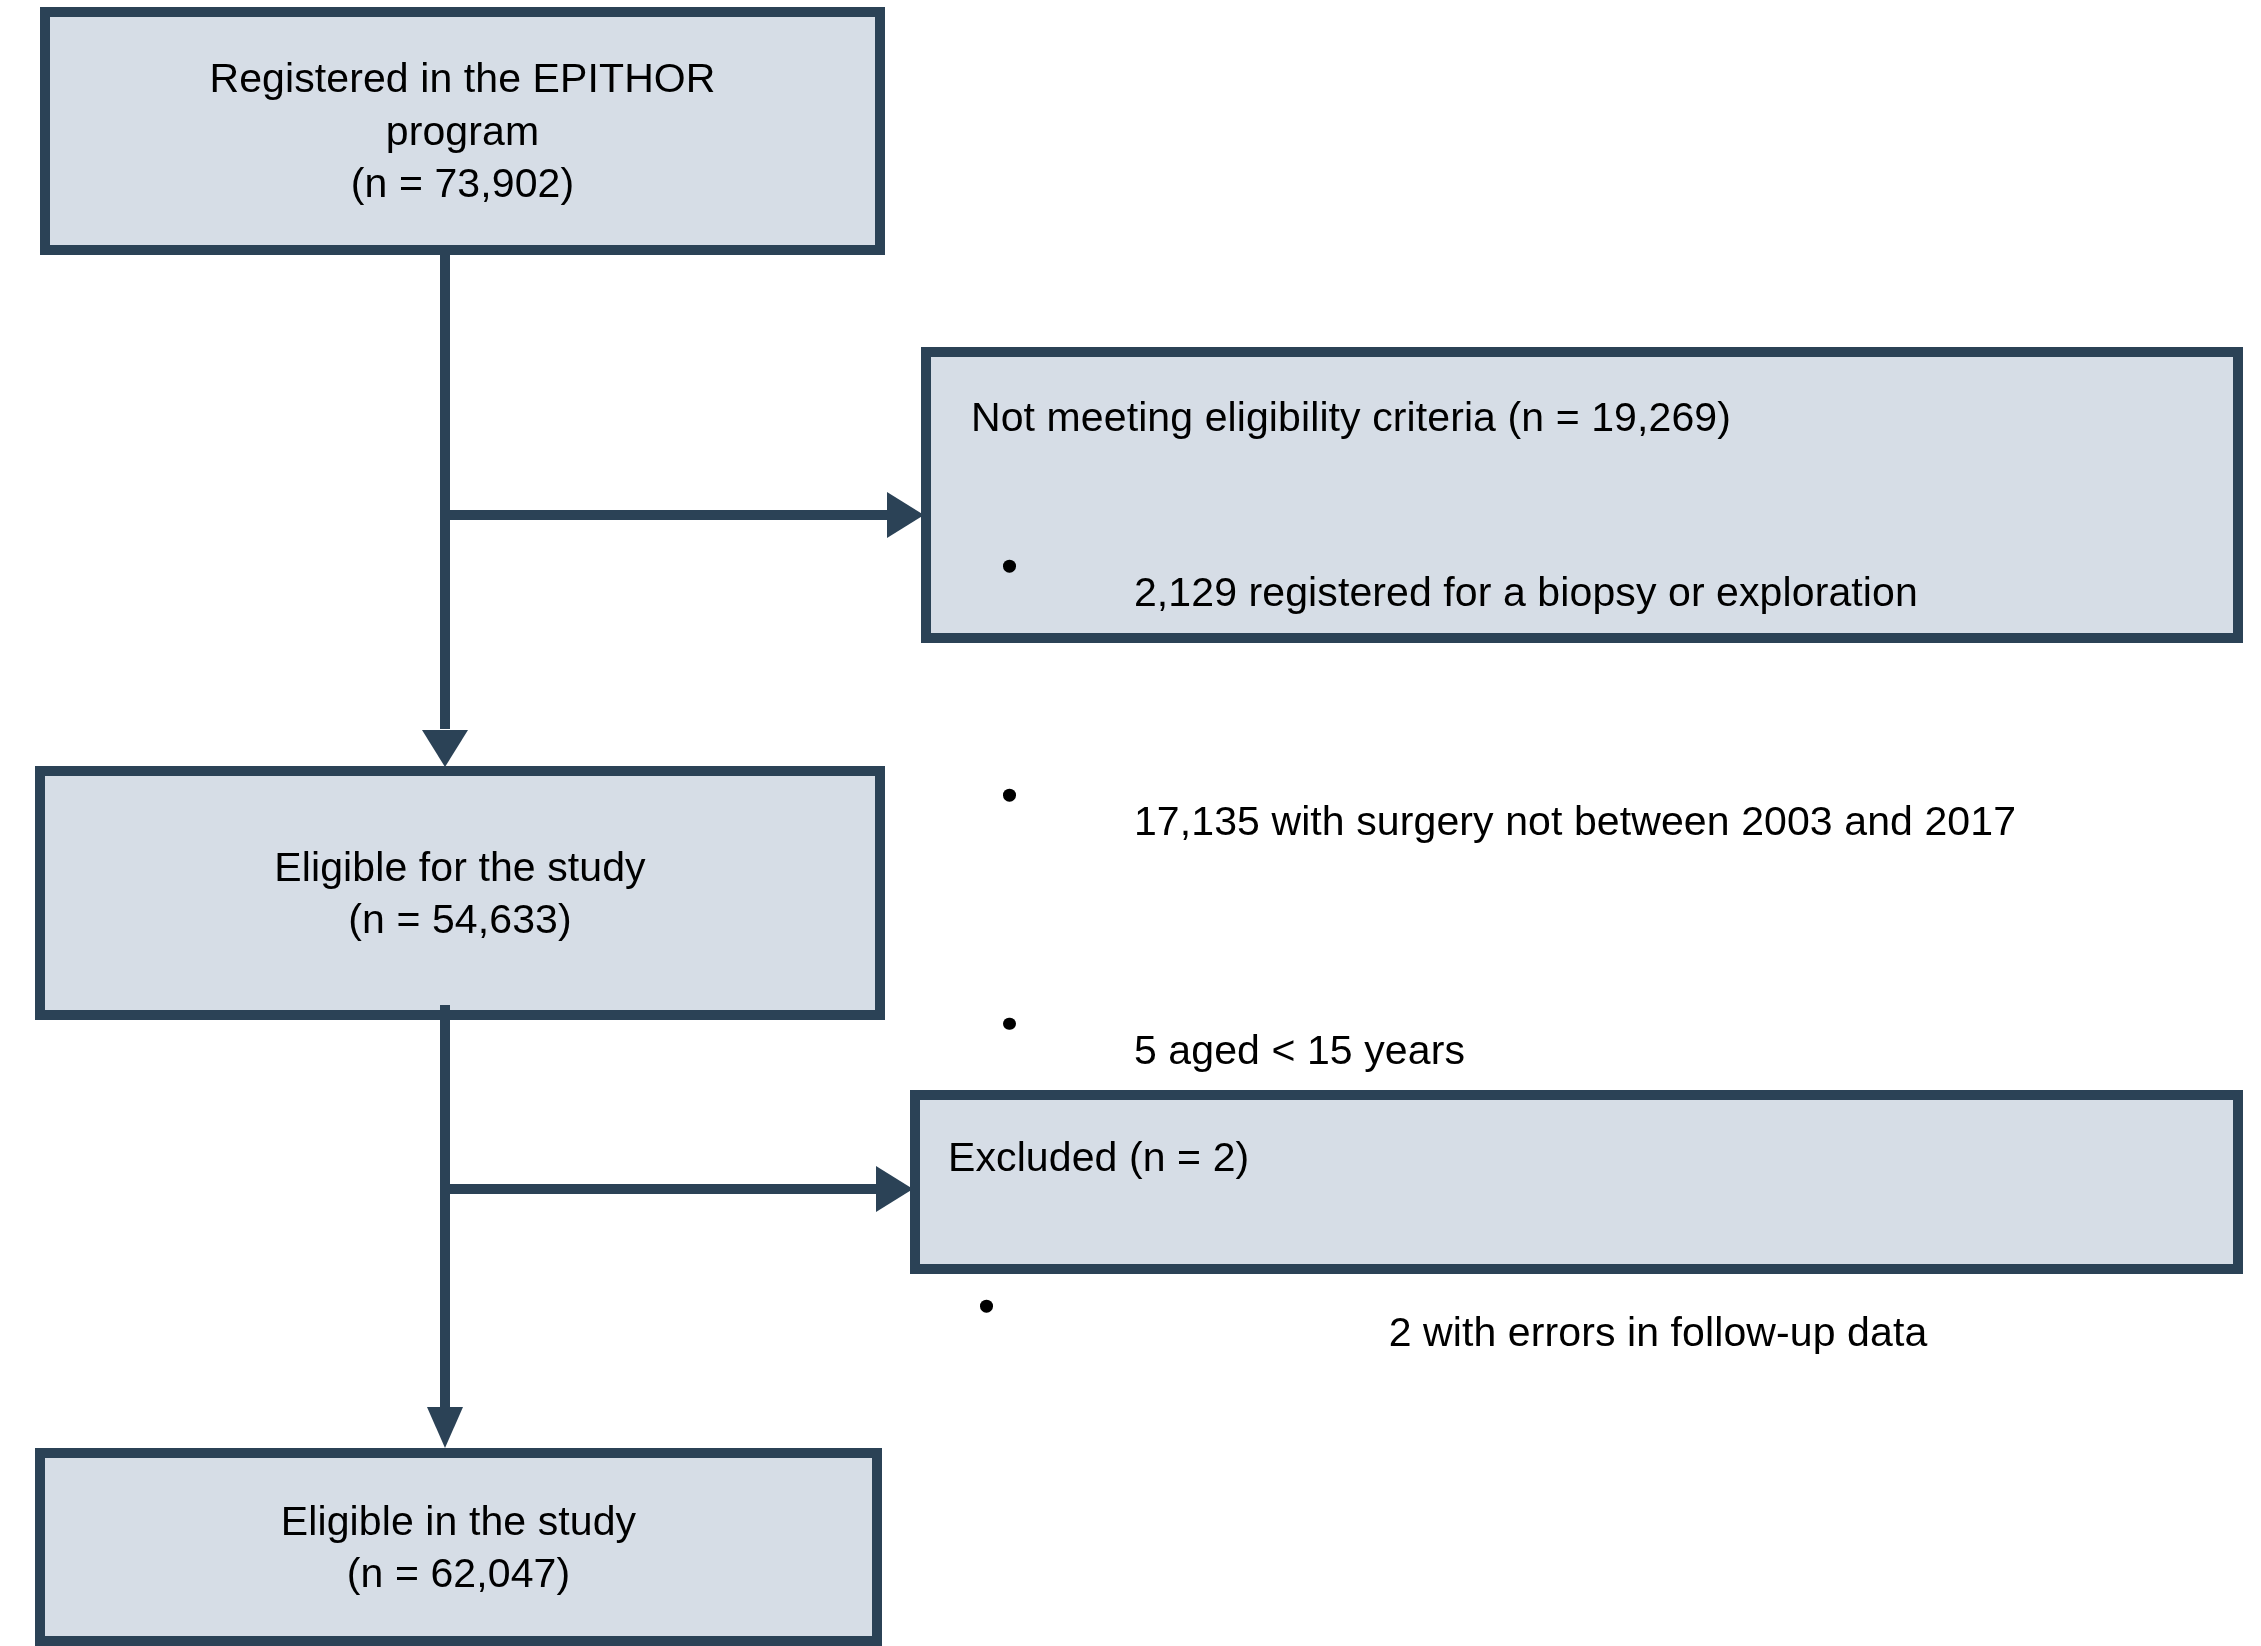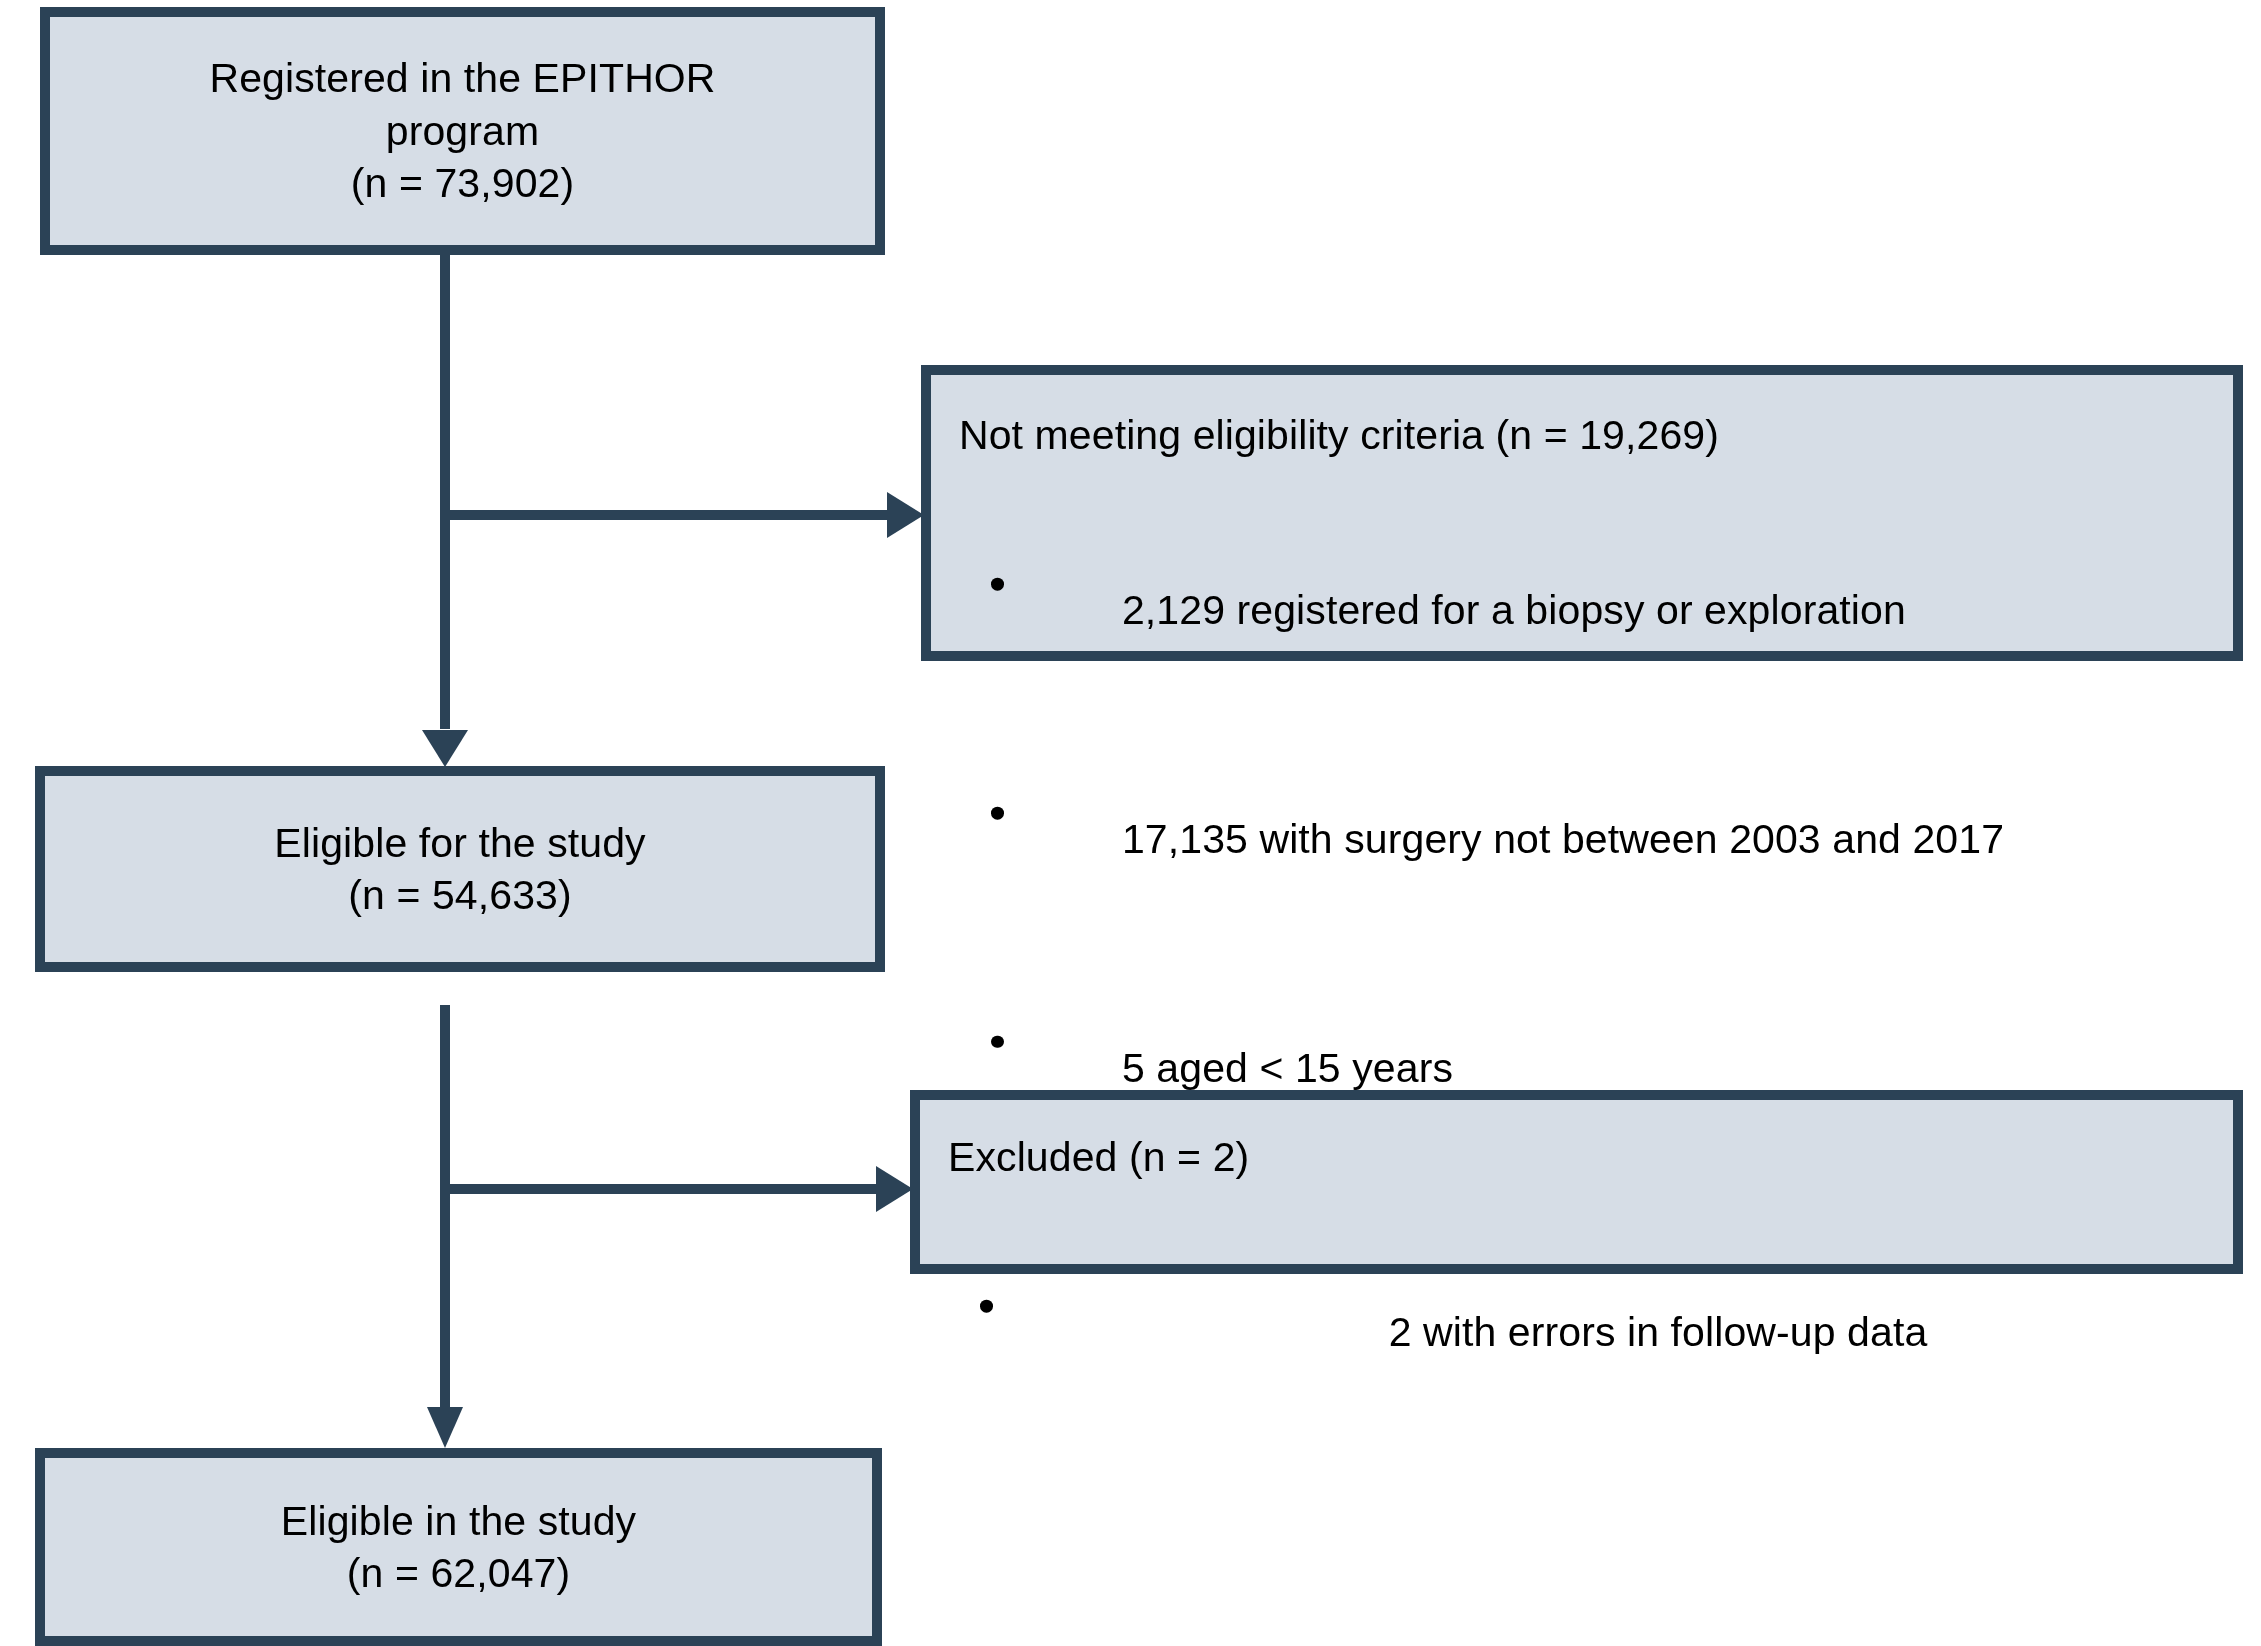--- a/index.html
+++ b/index.html
@@ -118,39 +118,39 @@
     <div class="box-line">program</div>
     <div class="box-line">(n = 73,902)</div>
   </div>
 
   <div class="v-line" style="left:440px; top:255px; height:474px;"></div>
   <div class="arrow-down" style="left:422px; top:730px;"></div>
 
   <div class="h-line" style="left:445px; top:510px; width:444px;"></div>
   <div class="arrow-right" style="left:887px; top:492px;"></div>
 
-  <div class="flow-box lefted" style="left:921px; top:365px; width:1322px; height:296px; padding:34px 28px 0 28px;">
+  <div class="flow-box lefted" style="left:921px; top:347px; width:1322px; height:296px; padding:34px 28px 0 40px;">
     <div class="box-heading">Not meeting eligibility criteria (n = 19,269)</div>
     <ul class="bullet-list">
       <li class="bullet-item">
         <span class="bullet-dot"></span>
         <span>2,129 registered for a biopsy or exploration</span>
       </li>
       <li class="bullet-item">
         <span class="bullet-dot"></span>
         <span>17,135 with surgery not between 2003 and 2017</span>
       </li>
       <li class="bullet-item">
         <span class="bullet-dot"></span>
         <span>5 aged &lt; 15 years</span>
       </li>
     </ul>
   </div>
 
-  <div class="flow-box centered" style="left:15px; top:766px; width:850px; height:206px;">
+  <div class="flow-box centered" style="left:15px; top:766px; width:850px; height:254px;">
     <div class="box-line">Eligible for the study</div>
     <div class="box-line">(n = 54,633)</div>
   </div>
 
   <div class="v-line" style="left:440px; top:1005px; height:402px;"></div>
   <div class="arrow-down slim" style="left:427px; top:1407px;"></div>
 
   <div class="h-line" style="left:445px; top:1184px; width:432px;"></div>
   <div class="arrow-right" style="left:876px; top:1166px;"></div>
 

